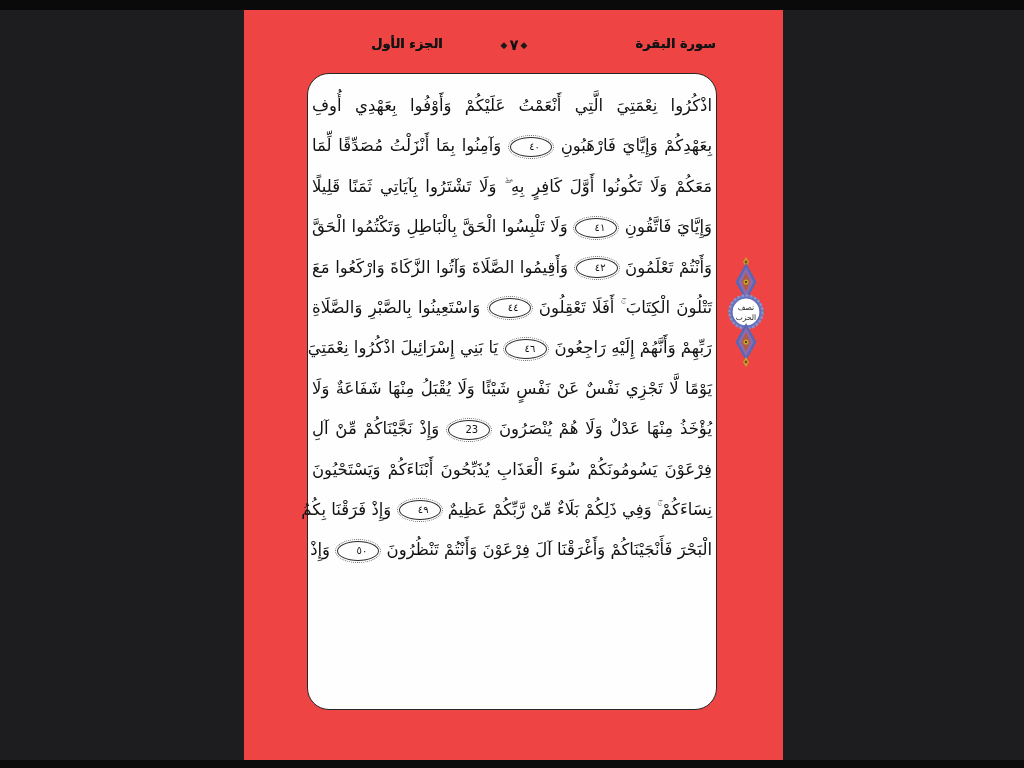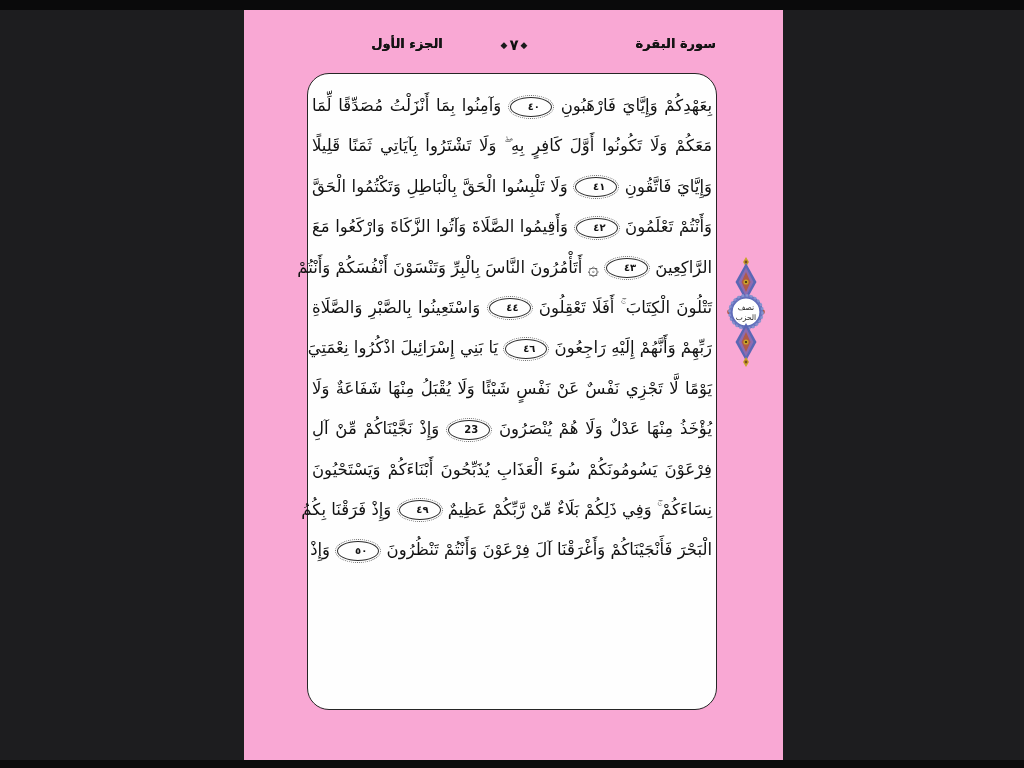--- a/index.html
+++ b/index.html
@@ -15,21 +15,21 @@
     position: absolute; left: 0; top: 0; width: 1024px; height: 10px;
     background: #0a0a0b;
   }
   .bottom-strip {
     position: absolute; left: 0; top: 760px; width: 1024px; height: 8px;
     background: #0c0c0d;
   }
 
   .page {
     position: absolute; left: 244px; top: 10px; width: 539px; height: 750px;
-    background: #f9a8d4;
+    background: #ef4444;
   }
 
   
   .hdr-juz {
     position: absolute; left: 118px; top: 26px; width: 90px;
     text-align: center; font-size: 13px; font-weight: 700; color: #141414;
     direction: rtl; letter-spacing: 0.5px;
     text-shadow: 0 0 0.5px #141414;
   }
   .hdr-surah {
@@ -60,21 +60,21 @@
     font-size: 16.5px; color: #121212;
     direction: rtl; unicode-bidi: embed;
     white-space: nowrap; overflow: visible;
     text-align: justify; text-align-last: justify;
     font-family: "DejaVu Sans", sans-serif;
   }
   .ayah {
     display: inline-block; min-width: 18px; height: 18px; line-height: 17px;
     border: 1.2px solid #2d2d2d; border-radius: 50%;
     outline: 1px dotted #6a6a6a; outline-offset: 1px;
-    font-size: 10px; font-weight: 700; text-align: center;
+    font-size: 10px; font-weight: 400; text-align: center;
     vertical-align: middle; margin: 0 2px; padding: 0 11px;
     letter-spacing: 0;
   }
   .rub { font-size: 19px; vertical-align: middle; }
 
   
   .medallion {
     position: absolute; left: 482px; top: 247px; width: 40px; height: 110px;
   }
   .medallion svg { display: block; }
@@ -93,25 +93,25 @@
 
     <div class="hdr-pagenum">
       <span class="orn">◆</span><span class="num">٧</span><span class="orn">◆</span>
     </div>
 
     <div class="hdr-surah">سورة البقرة</div>
 
     <div class="frame"></div>
 
     <div class="text-block">
+      <div class="qline">اذْكُرُوا نِعْمَتِيَ الَّتِي أَنْعَمْتُ عَلَيْكُمْ وَأَوْفُوا بِعَهْدِي أُوفِ</div>
       <div class="qline">بِعَهْدِكُمْ وَإِيَّايَ فَارْهَبُونِ <span class="ayah">٤٠</span> وَآمِنُوا بِمَا أَنْزَلْتُ مُصَدِّقًا لِّمَا</div>
       <div class="qline">مَعَكُمْ وَلَا تَكُونُوا أَوَّلَ كَافِرٍ بِهِ ۖ وَلَا تَشْتَرُوا بِآيَاتِي ثَمَنًا قَلِيلًا</div>
       <div class="qline">وَإِيَّايَ فَاتَّقُونِ <span class="ayah">٤١</span> وَلَا تَلْبِسُوا الْحَقَّ بِالْبَاطِلِ وَتَكْتُمُوا الْحَقَّ</div>
       <div class="qline">وَأَنْتُمْ تَعْلَمُونَ <span class="ayah">٤٢</span> وَأَقِيمُوا الصَّلَاةَ وَآتُوا الزَّكَاةَ وَارْكَعُوا مَعَ</div>
-      <div class="qline">الرَّاكِعِينَ <span class="ayah">٤٣</span> <span class="rub">۞</span> أَتَأْمُرُونَ النَّاسَ بِالْبِرِّ وَتَنْسَوْنَ أَنْفُسَكُمْ وَأَنْتُمْ</div>
       <div class="qline">تَتْلُونَ الْكِتَابَ ۚ أَفَلَا تَعْقِلُونَ <span class="ayah">٤٤</span> وَاسْتَعِينُوا بِالصَّبْرِ وَالصَّلَاةِ</div>
       <div class="qline">رَبِّهِمْ وَأَنَّهُمْ إِلَيْهِ رَاجِعُونَ <span class="ayah">٤٦</span> يَا بَنِي إِسْرَائِيلَ اذْكُرُوا نِعْمَتِيَ</div>
       <div class="qline">يَوْمًا لَّا تَجْزِي نَفْسٌ عَنْ نَفْسٍ شَيْئًا وَلَا يُقْبَلُ مِنْهَا شَفَاعَةٌ وَلَا</div>
       <div class="qline">يُؤْخَذُ مِنْهَا عَدْلٌ وَلَا هُمْ يُنْصَرُونَ <span class="ayah">23</span> وَإِذْ نَجَّيْنَاكُمْ مِّنْ آلِ</div>
       <div class="qline">فِرْعَوْنَ يَسُومُونَكُمْ سُوءَ الْعَذَابِ يُذَبِّحُونَ أَبْنَاءَكُمْ وَيَسْتَحْيُونَ</div>
       <div class="qline">نِسَاءَكُمْ ۚ وَفِي ذَلِكُمْ بَلَاءٌ مِّنْ رَّبِّكُمْ عَظِيمٌ <span class="ayah">٤٩</span> وَإِذْ فَرَقْنَا بِكُمُ</div>
       <div class="qline">الْبَحْرَ فَأَنْجَيْنَاكُمْ وَأَغْرَقْنَا آلَ فِرْعَوْنَ وَأَنْتُمْ تَنْظُرُونَ <span class="ayah">٥٠</span> وَإِذْ</div>
     </div>
 
     <div class="medallion">

